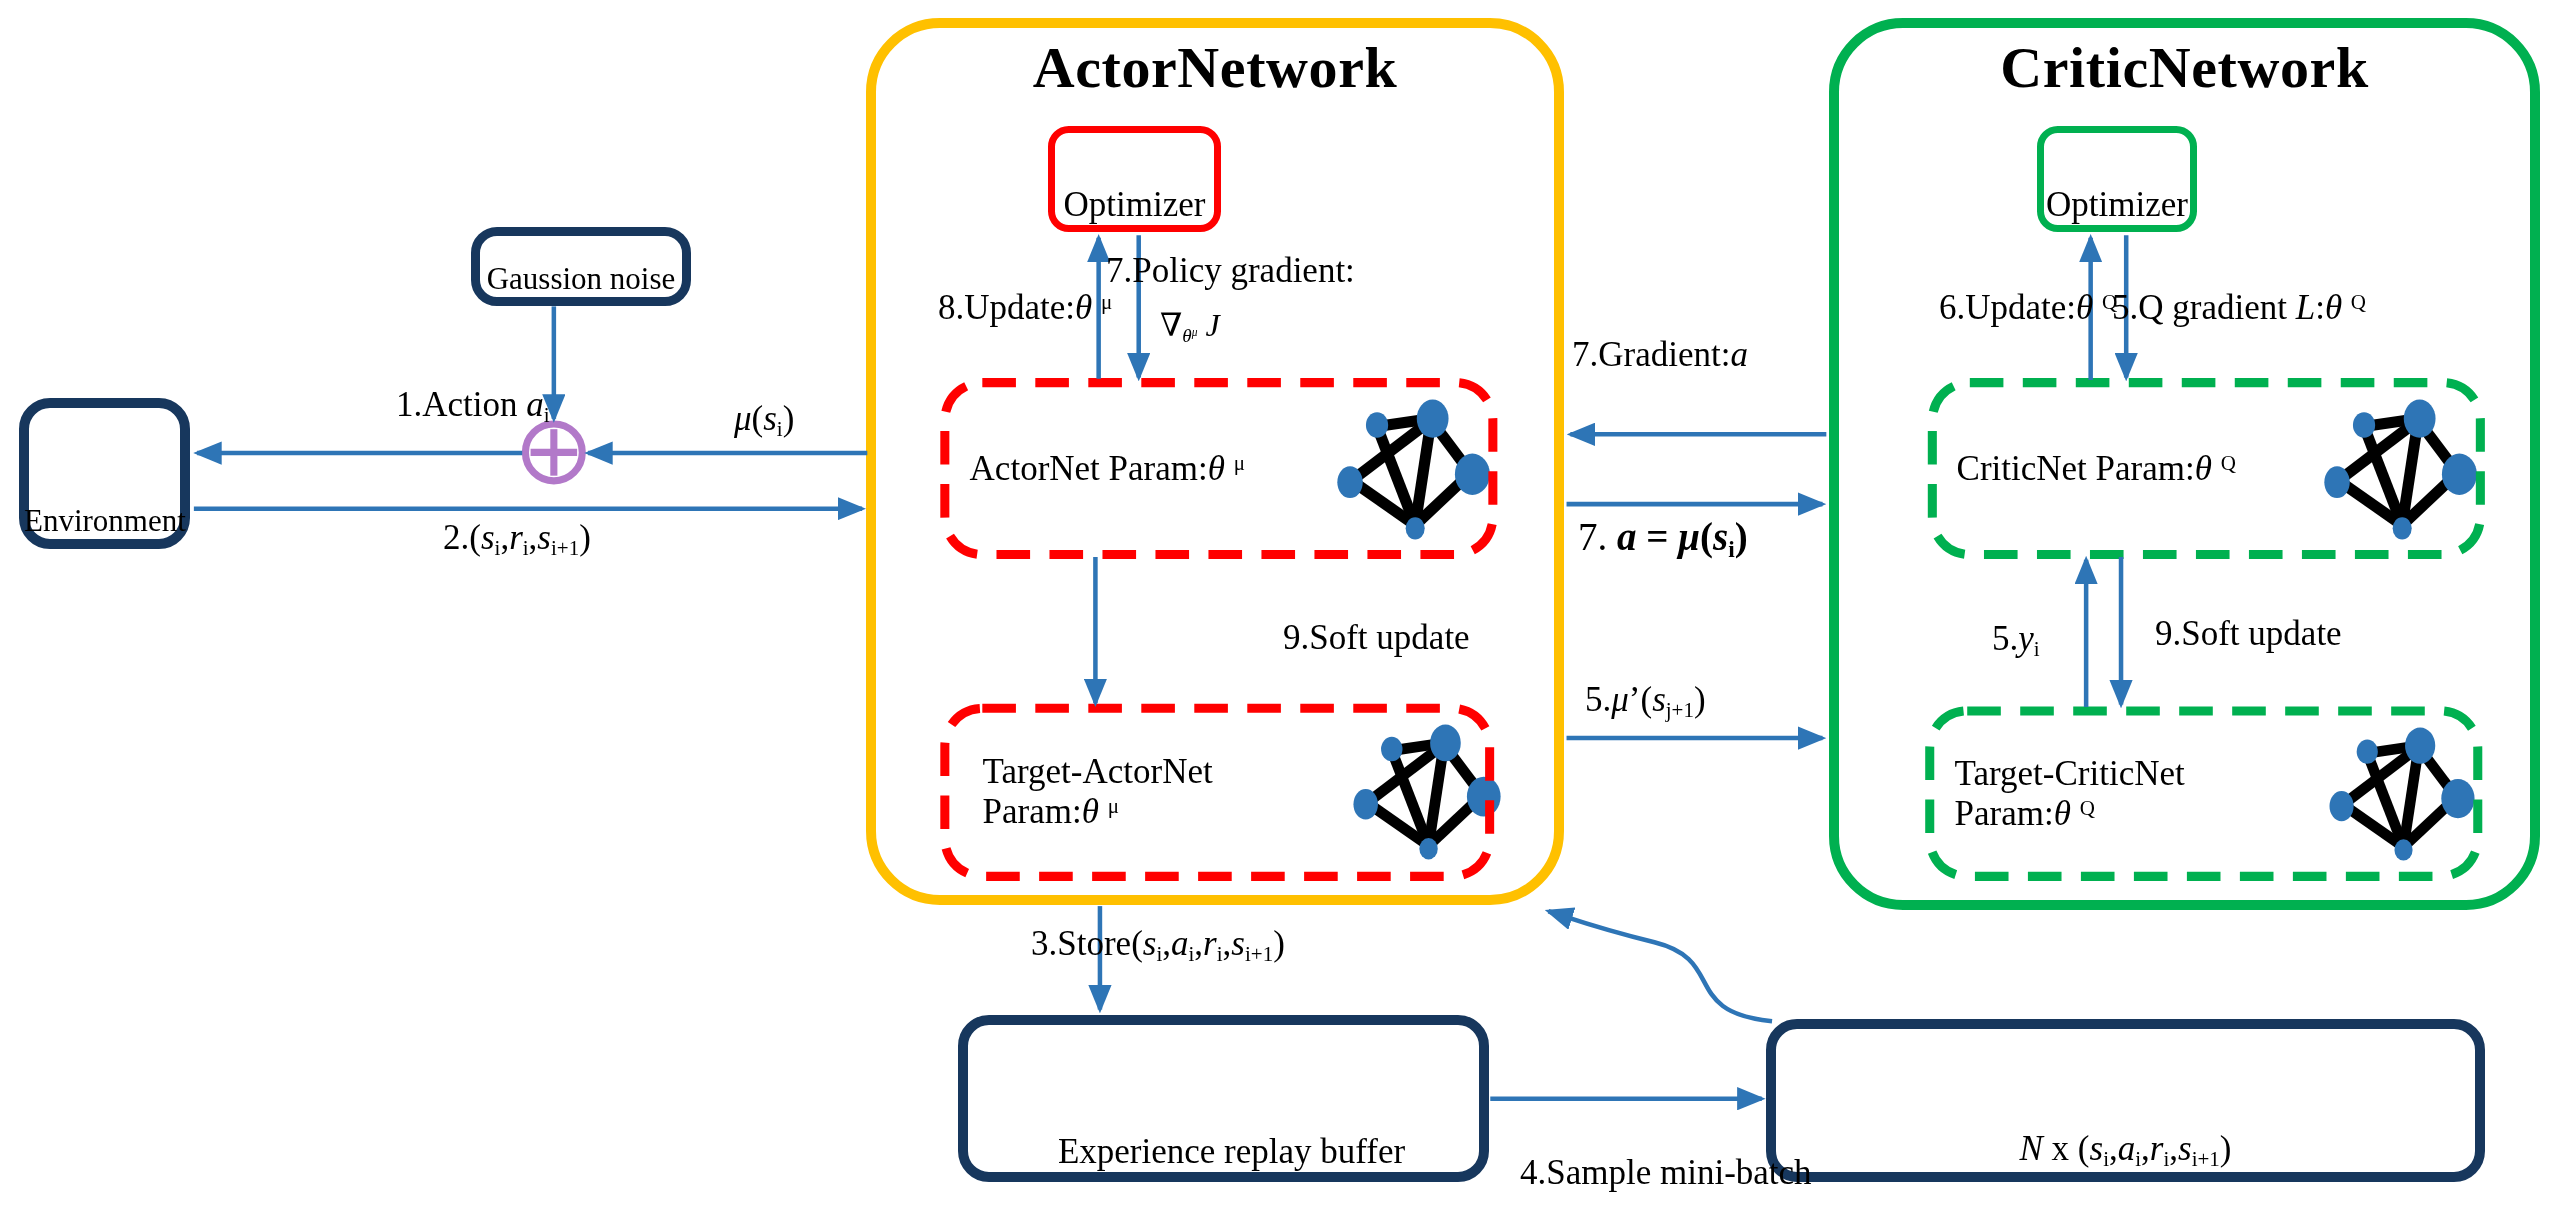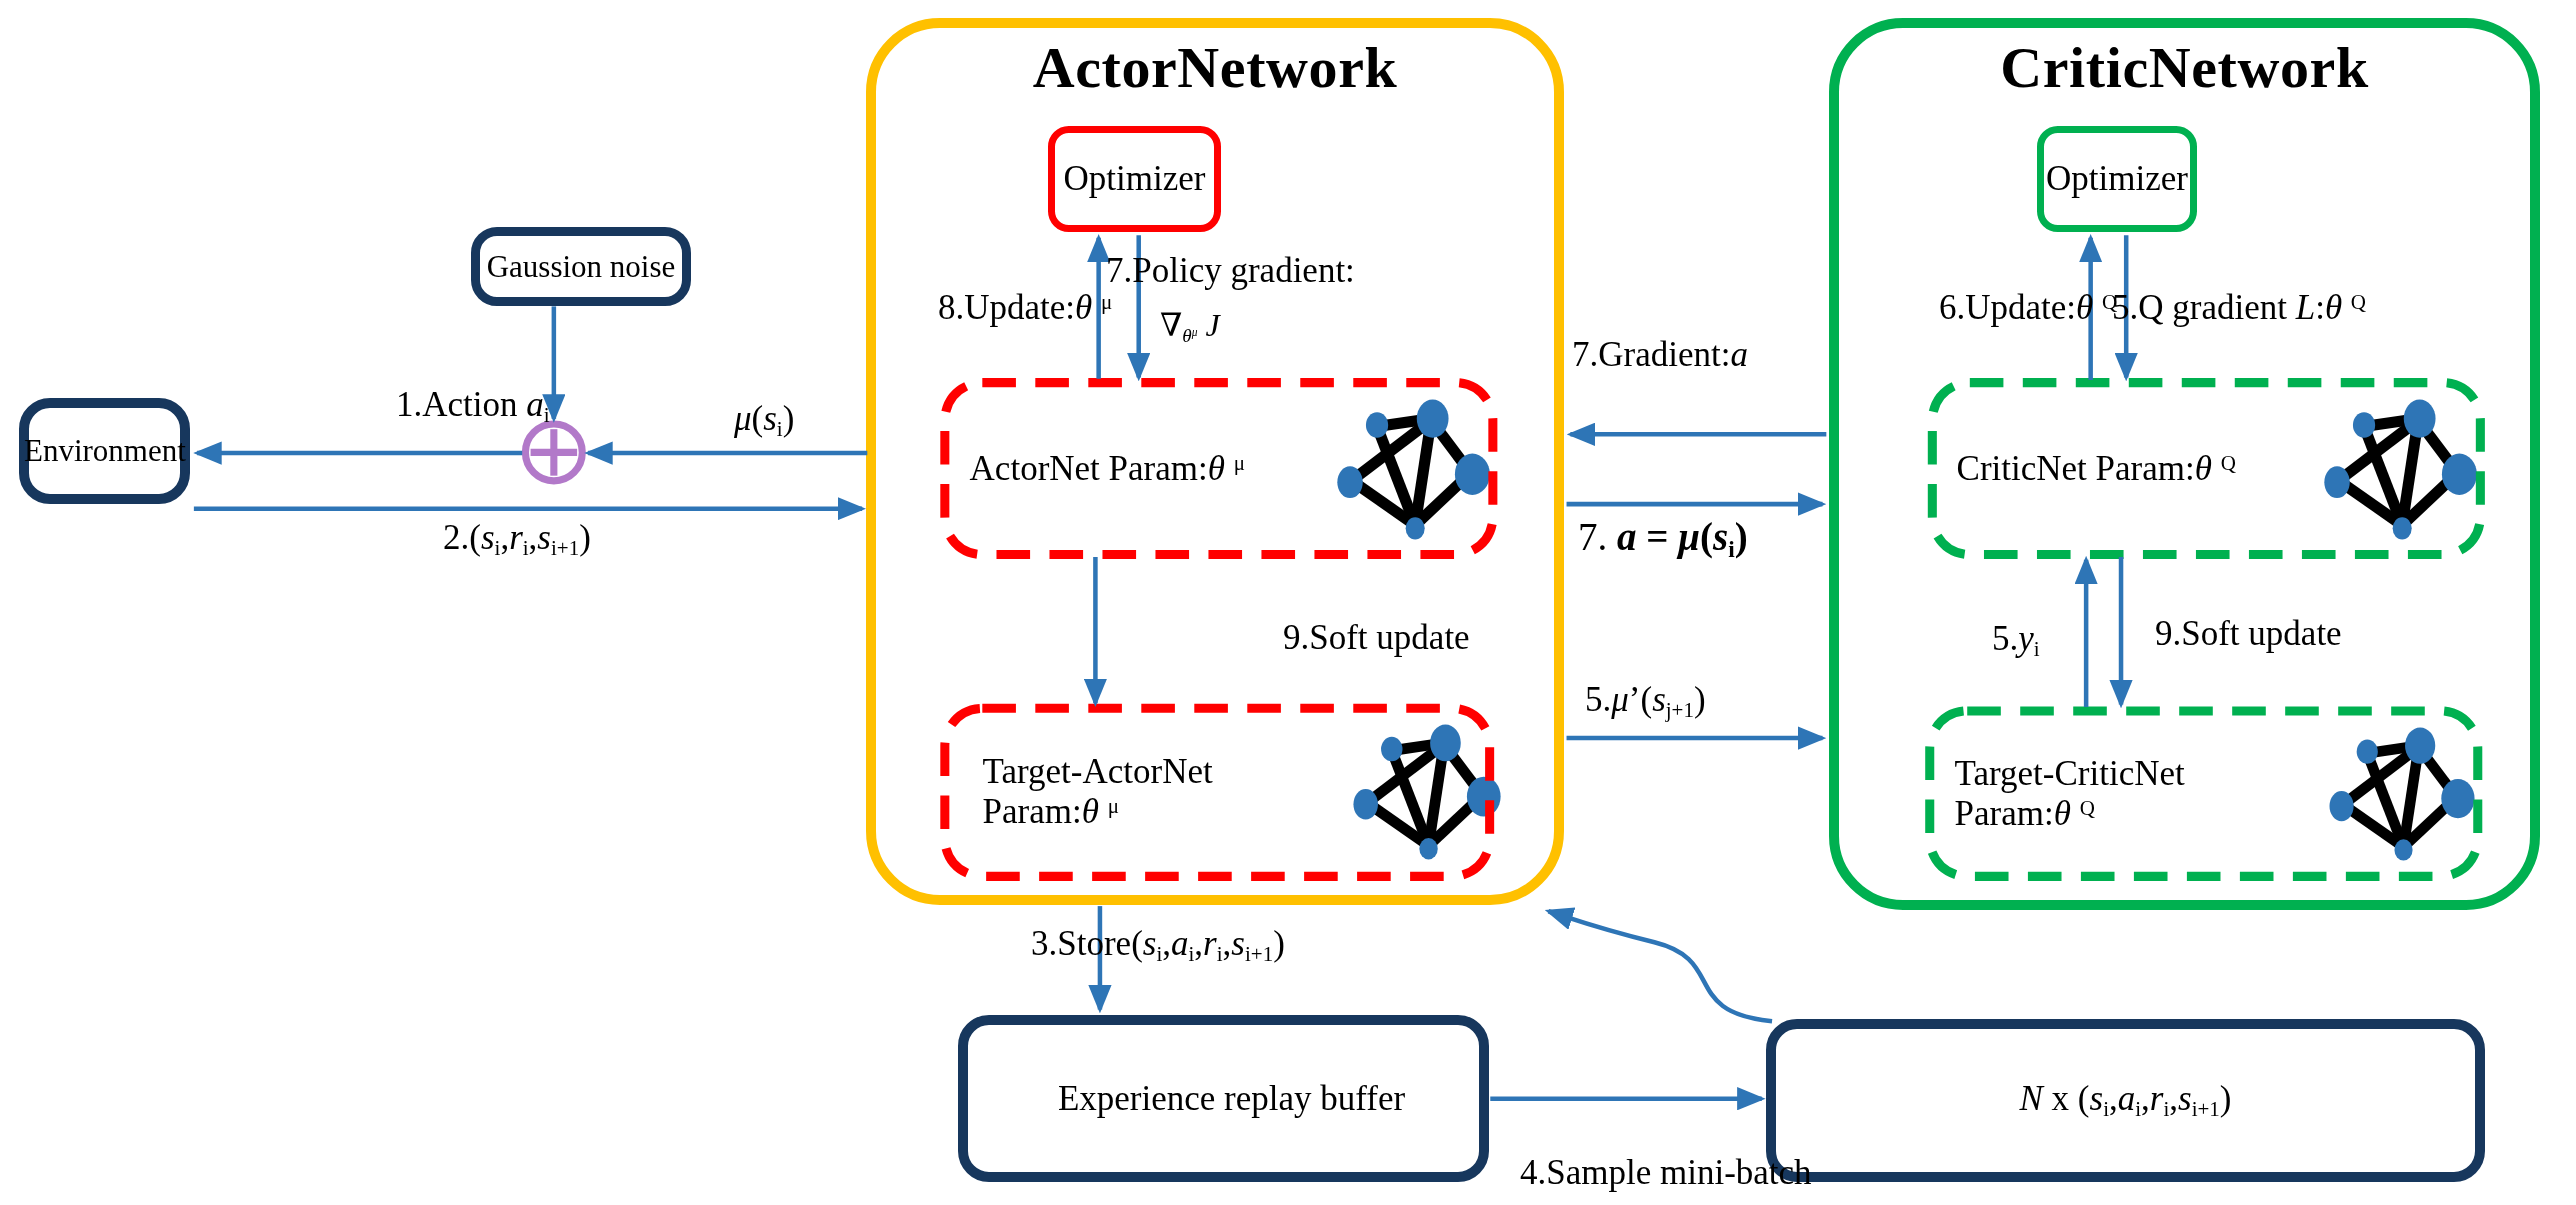--- a/index.html
+++ b/index.html
@@ -1,18 +1,18 @@
 <!DOCTYPE html>
 <html style="font-size:10.3px"><head>
 <meta charset="utf-8">
 <style>
   html,body{margin:0;padding:0;background:#ffffff;}
   #canvas{position:relative;width:2576px;height:1206px;background:#ffffff;overflow:hidden;
           font-family:"Liberation Serif","DejaVu Serif",serif;color:#000;}
-  .box{position:absolute;background:#fff;display:flex;align-items:center;justify-content:center;
+  .box{position:absolute;background:#fff;display:flex;align-items:flex-end;justify-content:center;
        text-align:center;box-sizing:border-box;z-index:4;}
   .navy{border:9px solid #17375D;border-radius:26px;margin-left:28px;}
   .navy-thick{border:10.3px solid #17375D;border-radius:31px;}
   .bigframe{position:absolute;background:transparent;box-sizing:border-box;z-index:1;}
   .actor-frame{border:10.3px solid #FFC000;border-radius:74px;}
   .critic-frame{border:10.3px solid #00B050;border-radius:74px;}
   .opt{border-radius:20.7px;}
   .opt-red{border:7.8px solid #FF0000;}
   .opt-green{border:7.1px solid #00B050;}
   .title{position:absolute;font-weight:bold;font-size:58px;text-align:center;z-index:4;letter-spacing:0.6px;}
@@ -29,21 +29,21 @@
 <body>
 
 <div id="canvas">
 
   <div class="bigframe actor-frame" style="left:866px;top:18px;width:698px;height:887px;"></div>
   <div class="bigframe critic-frame" style="left:1829px;top:18px;width:711px;height:892px;"></div>
 
   <div class="title" style="left:866px;top:34px;width:698px;">ActorNetwork</div>
   <div class="title" style="left:1829px;top:34px;width:711px;">CriticNetwork</div>
 
-  <div class="box navy-thick" style="left:19.4px;top:398px;width:171px;height:106px;font-size:31px;">
+  <div class="box navy-thick" style="left:19.4px;top:398px;width:171px;height:151px;font-size:31px;">
     <span>Environment</span>
   </div>
 
   <div class="box navy" style="left:443px;top:227px;width:220px;height:79px;font-size:31px;">
     <span>Gaussion noise</span>
   </div>
 
   <div class="box opt opt-red" style="left:1048px;top:126px;width:173px;height:106px;font-size:35px;">
     <span>Optimizer</span>
   </div>

